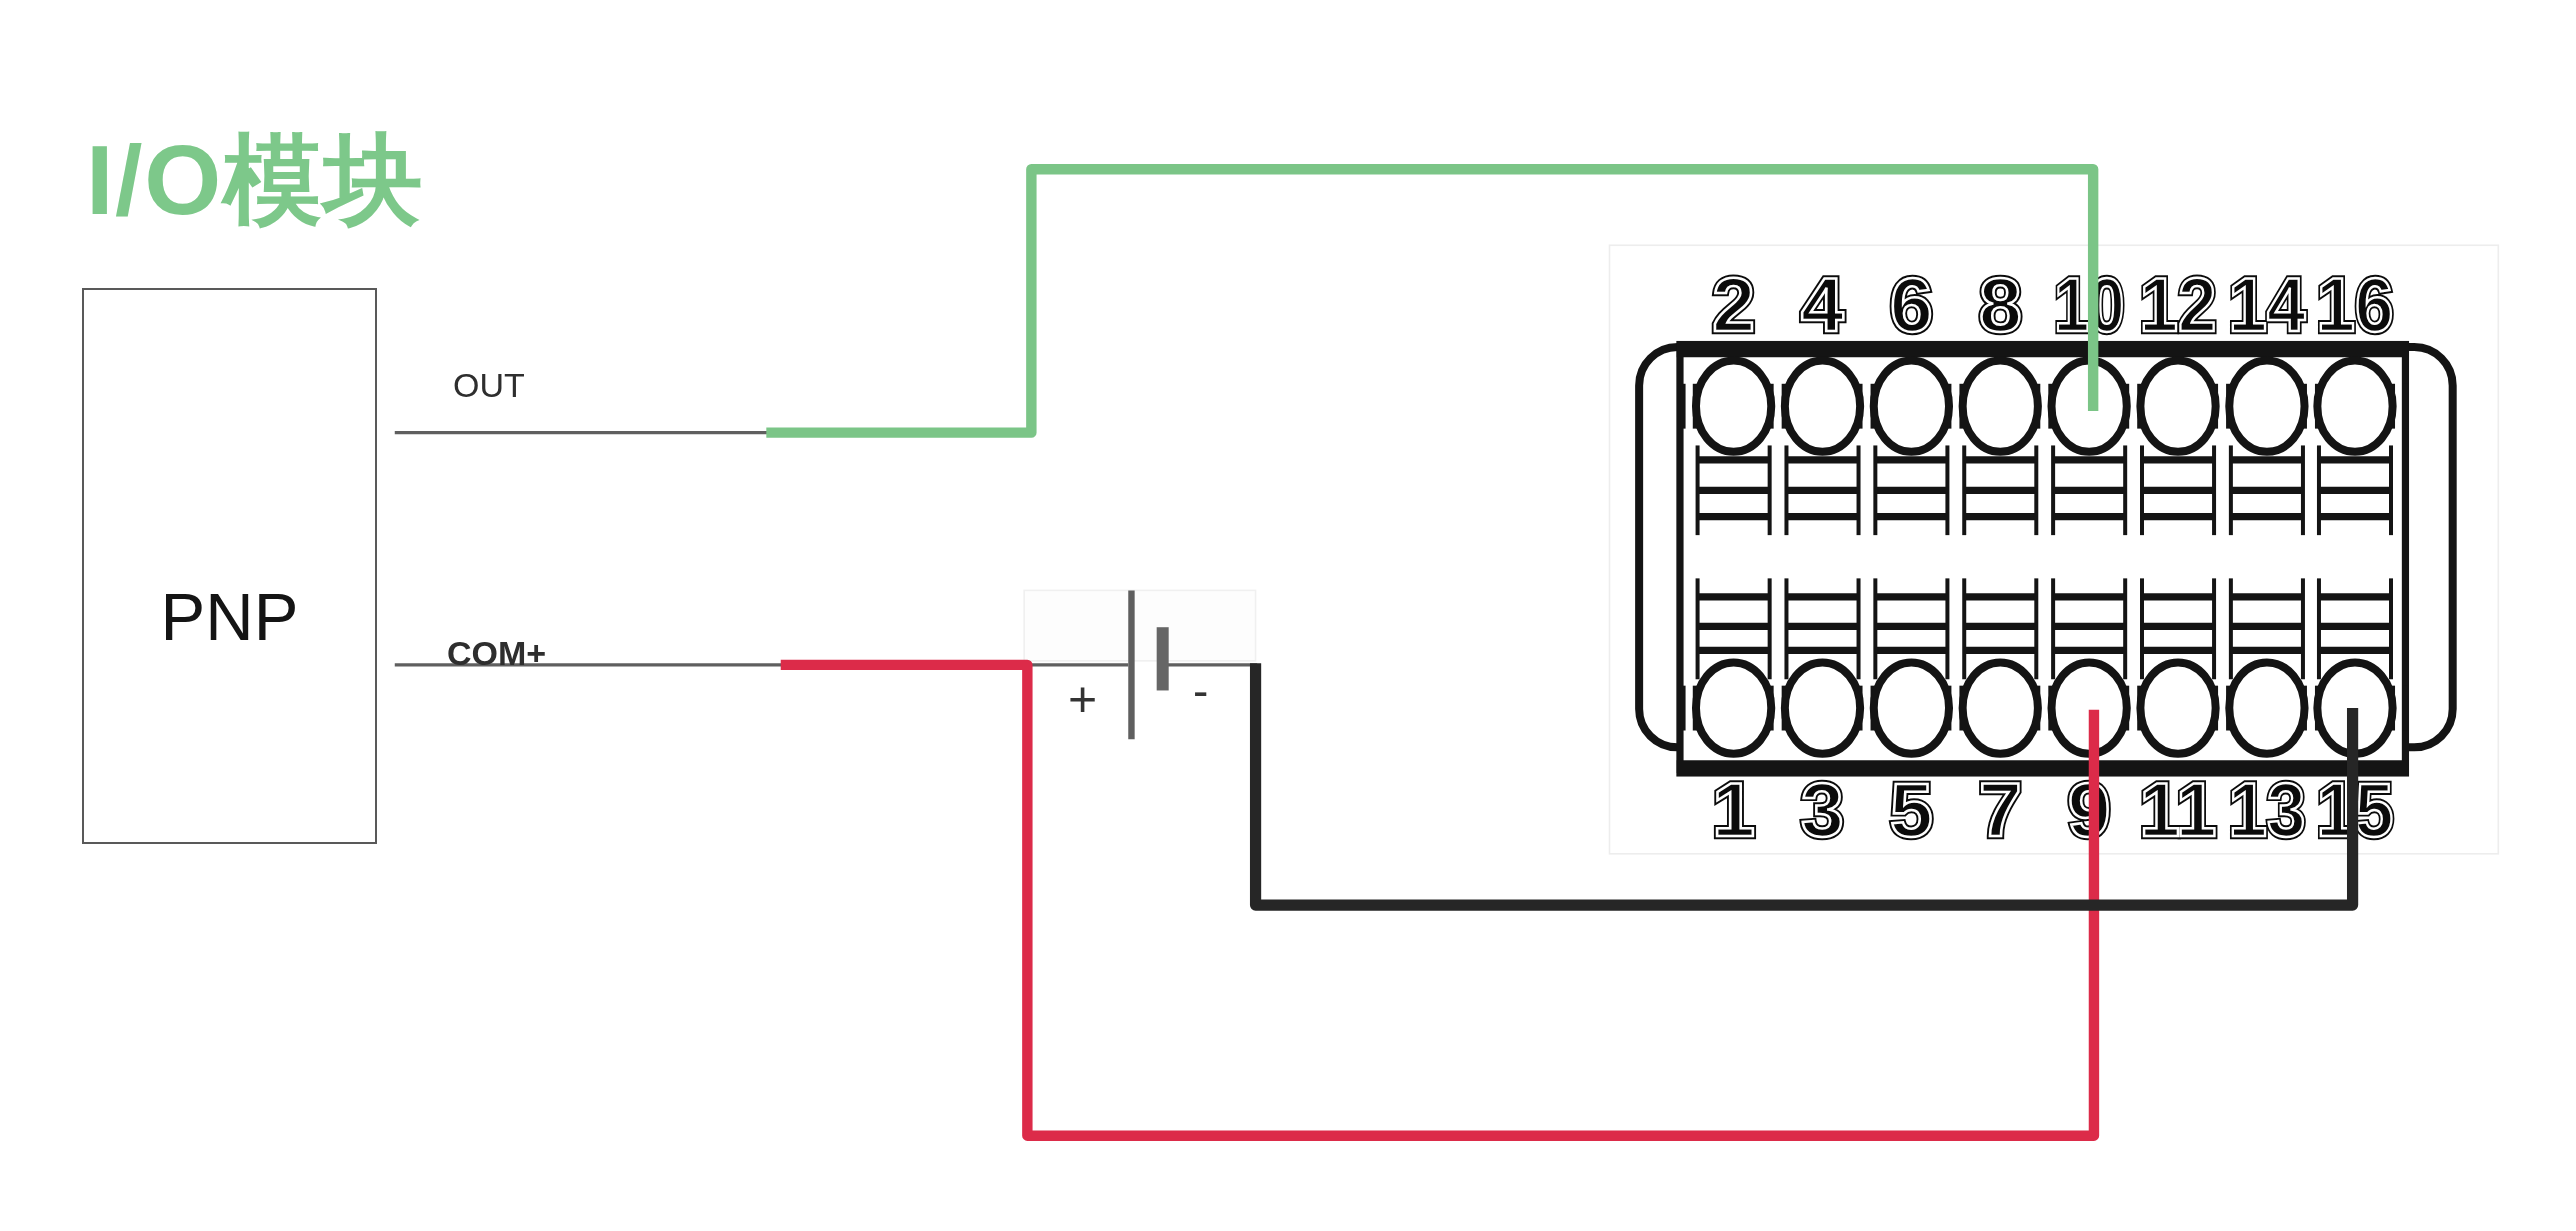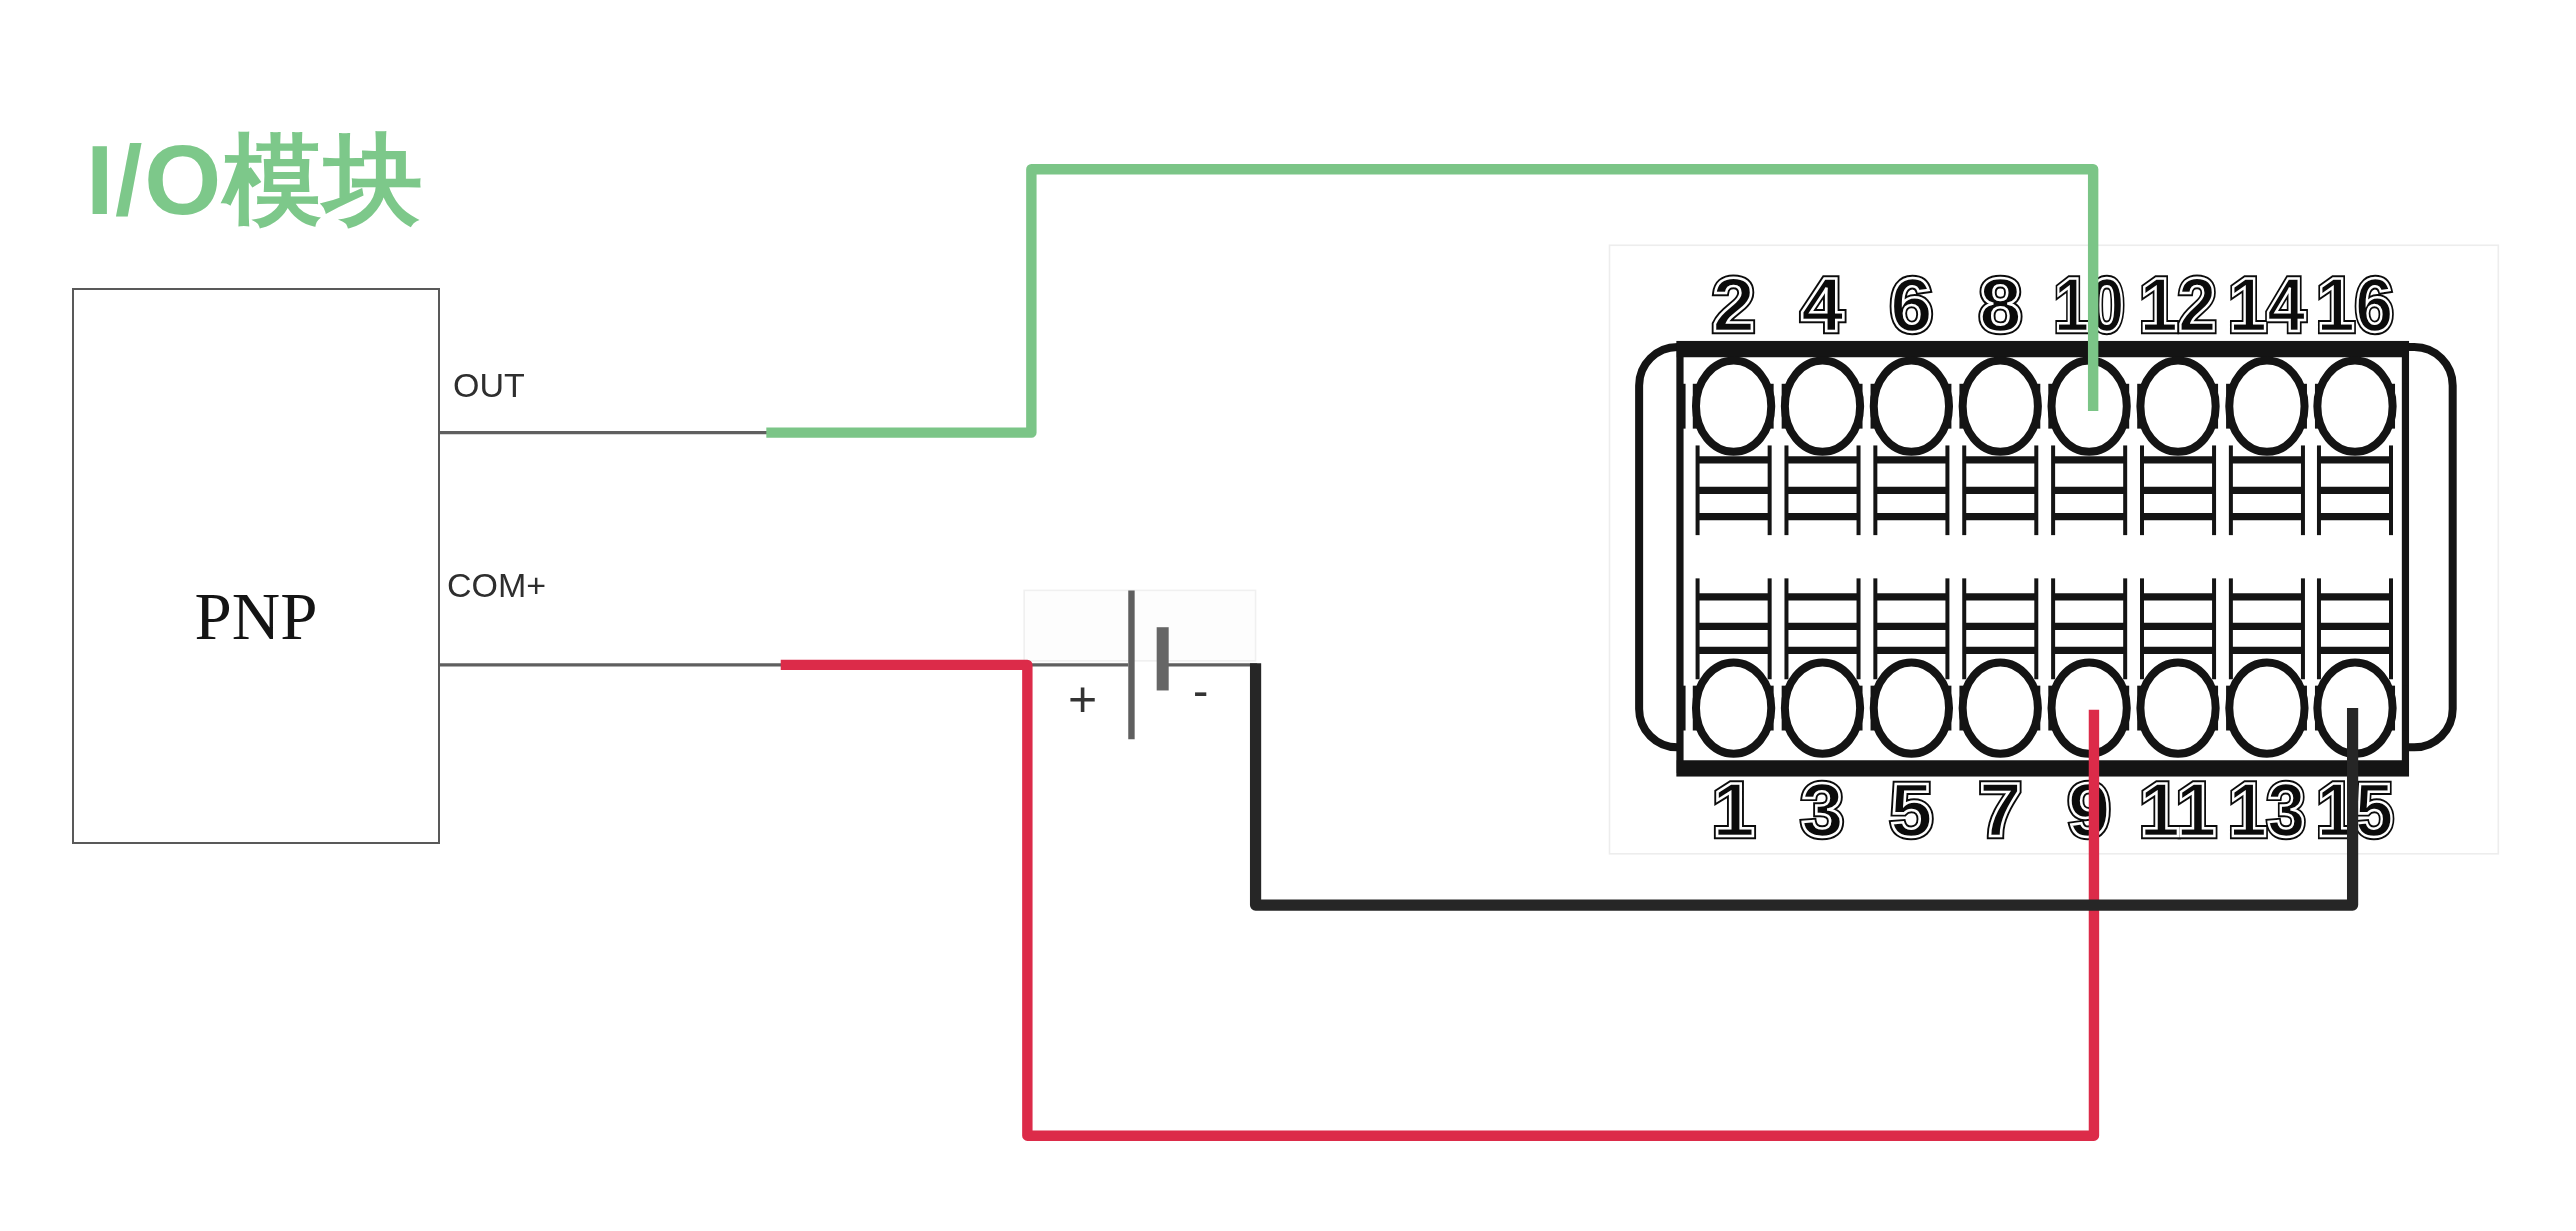--- a/index.html
+++ b/index.html
@@ -9,35 +9,34 @@
     background:#ffffff;
     overflow:hidden;
     font-family:"Liberation Sans",sans-serif;
   }
   .title{
     position:absolute;left:74px;top:130px;
     font-size:99px;font-weight:bold;letter-spacing:1.6px;
     color:#7dc88a;line-height:1;white-space:nowrap;margin-left:12px;
   }
   .pnp-box{
-    position:absolute;left:72px;top:288px;width:368px;height:556px;
+    position:absolute;left:82px;top:288px;width:295px;height:556px;
     border:2.4px solid #595959;box-sizing:border-box;
     display:flex;align-items:center;justify-content:center;
     background:#ffffff;
-    font-family:Liberation Serif, serif;
   }
   .pnp-label{
     font-size:67px;color:#141414;line-height:1;
     transform:translateY(50px);
   }
   .wire-label{
     position:absolute;font-size:34px;color:#2e2e2e;line-height:1;white-space:nowrap;
   }
   #out-label{left:453px;top:368px;}
-  #com-label{left:447px;top:568px;}
+  #com-label{left:447px;top:636px;font-weight:bold;}
   .bat-sign{position:absolute;color:#333333;line-height:1;}
   #bat-plus{left:1068px;top:674px;font-size:50px;}
   #bat-minus{left:1193px;top:668px;font-size:46px;}
   svg.overlay{position:absolute;left:0;top:0;}
   .digit{
     font-family:"Liberation Sans",sans-serif;
     font-weight:bold;font-size:96px;
     text-anchor:middle;
   }
   .digit-under{fill:#0b0b0b;stroke:#0b0b0b;stroke-width:8px;}

